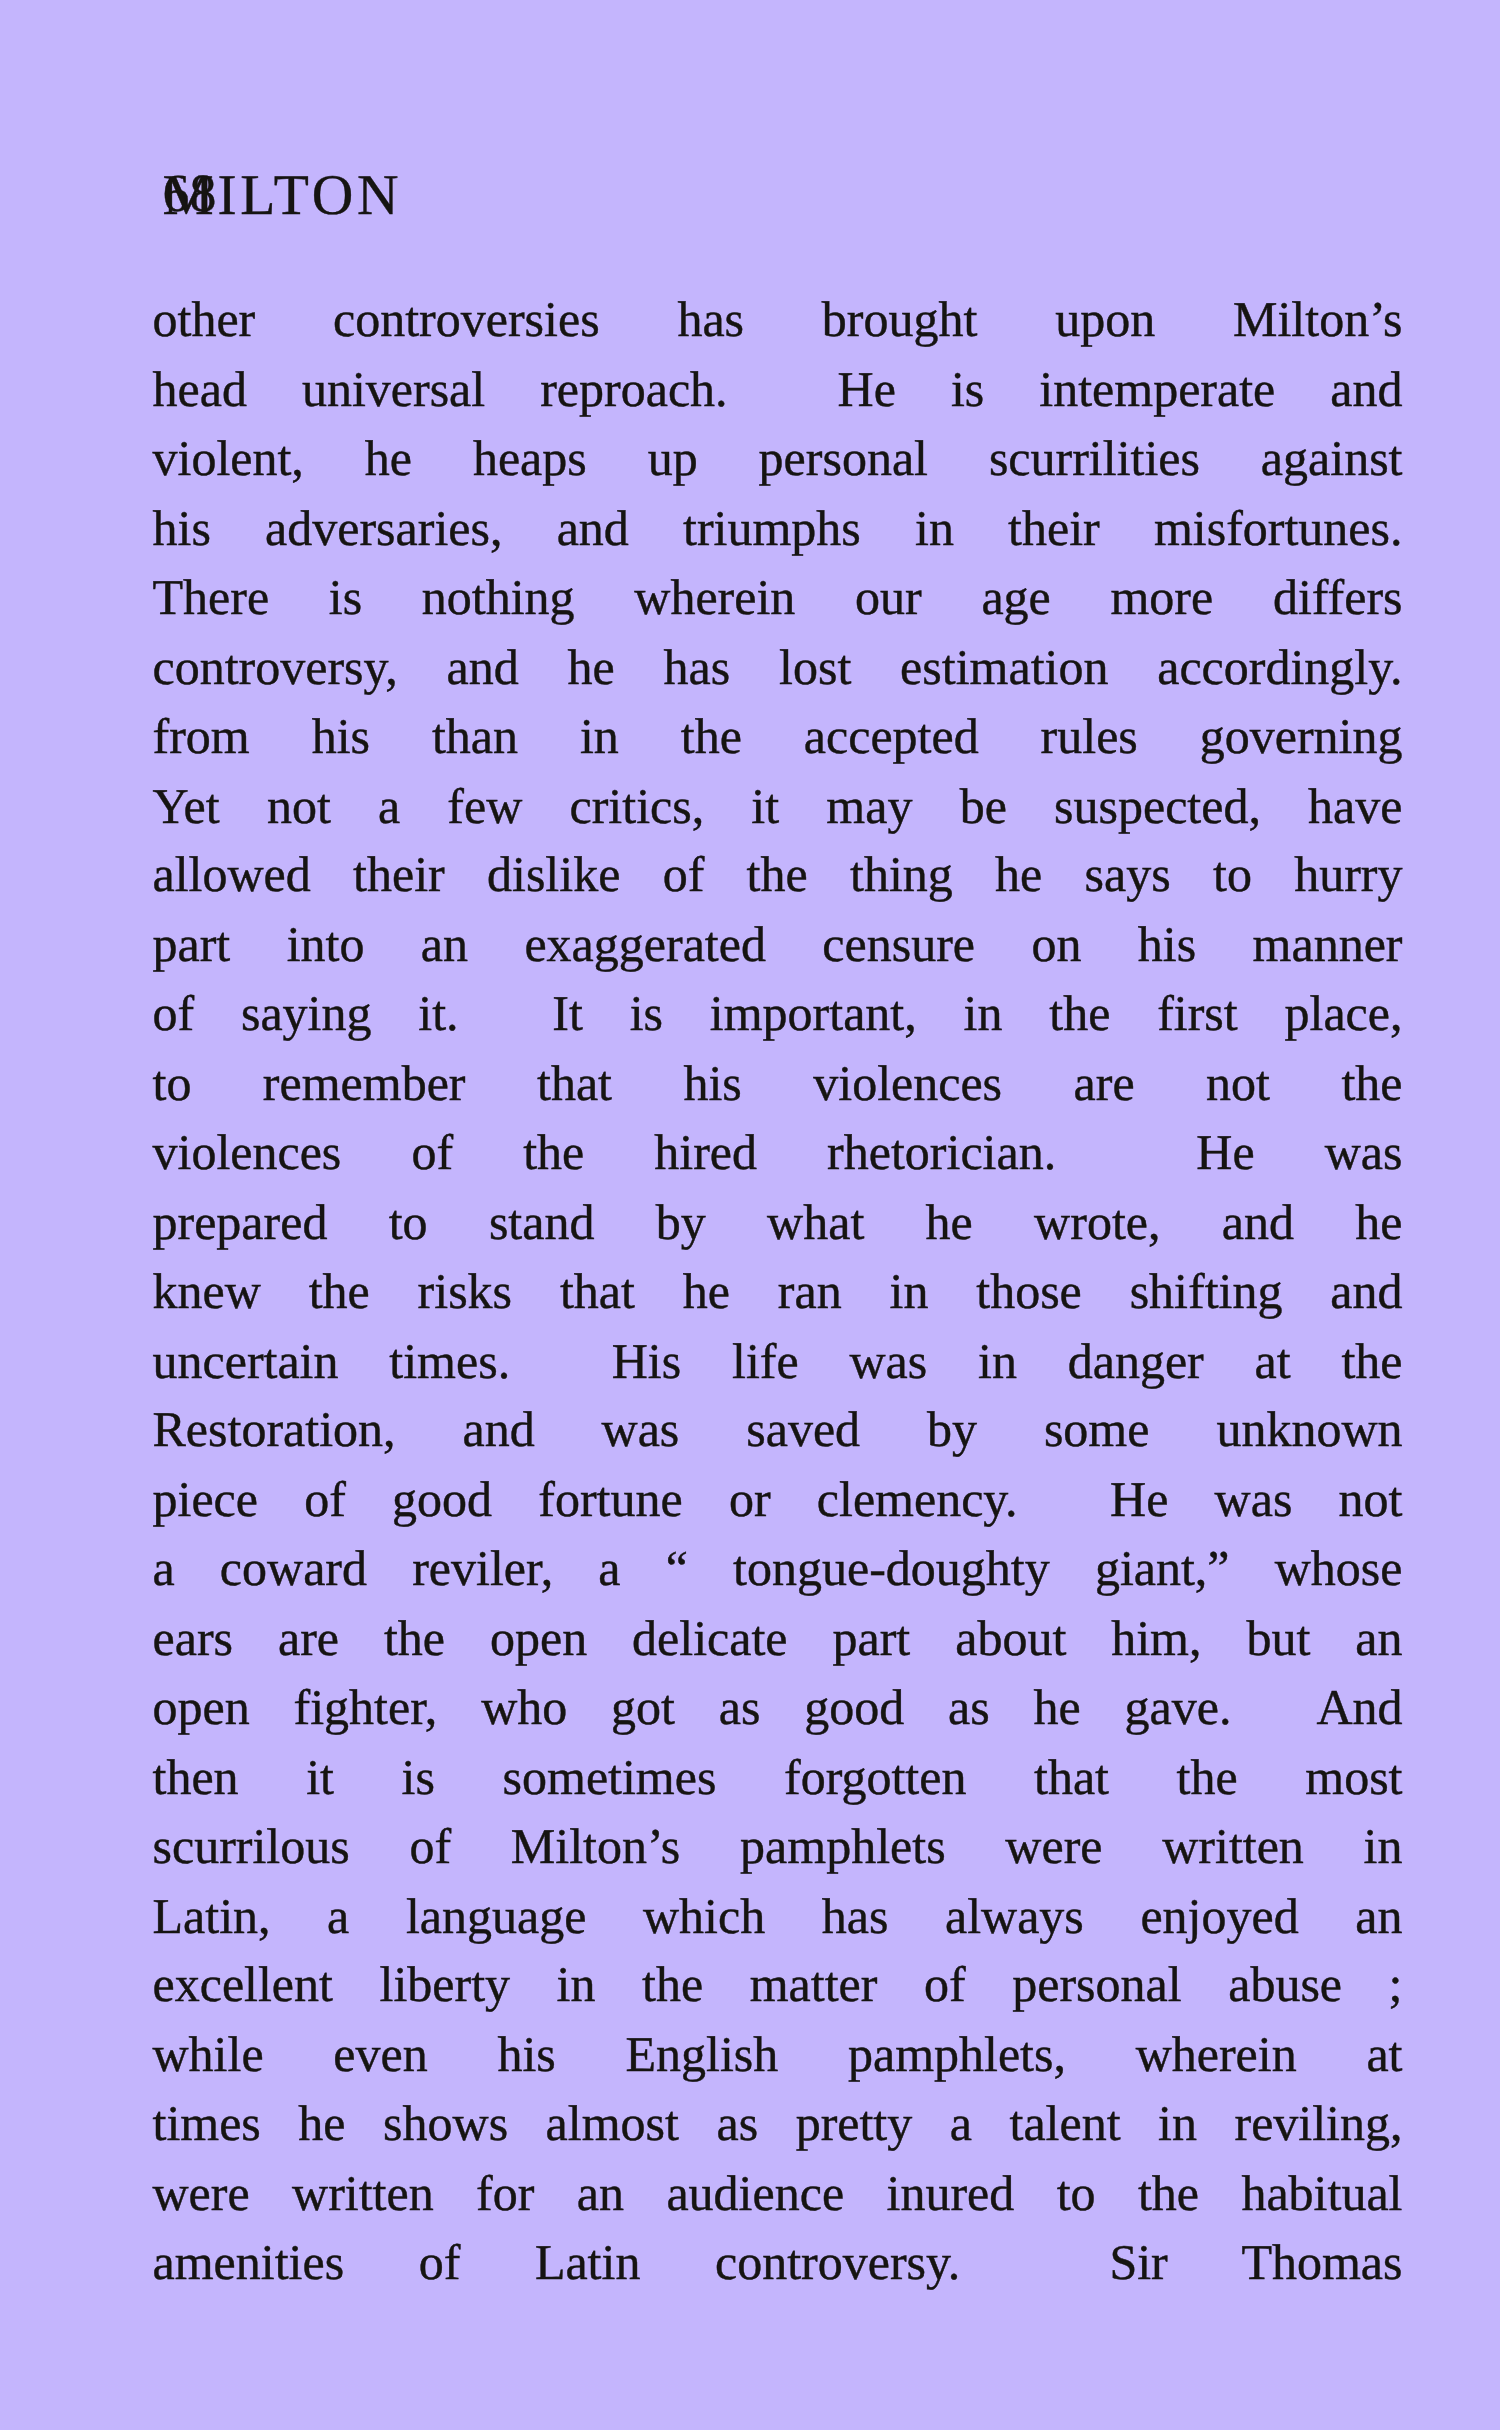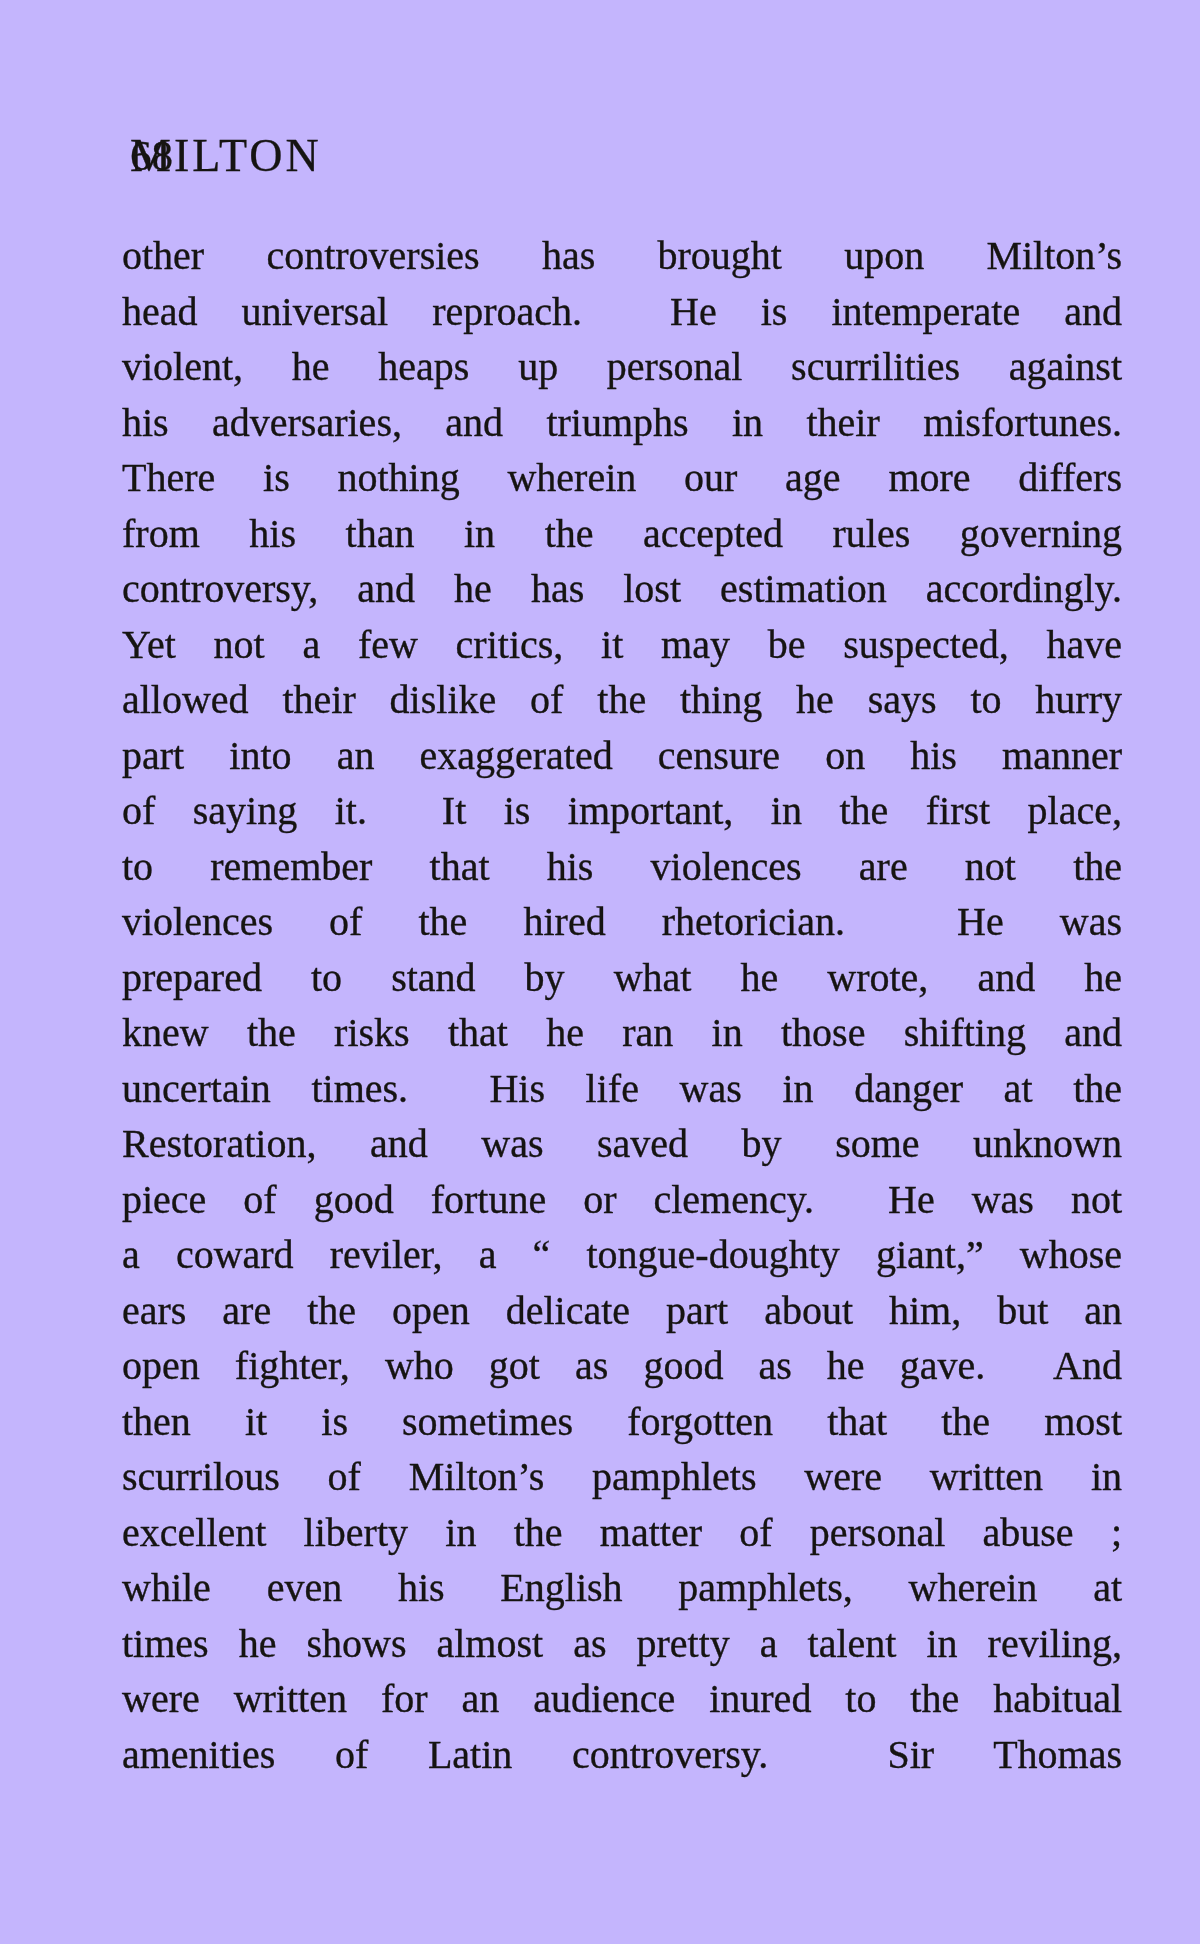--- a/index.html
+++ b/index.html
@@ -65,38 +65,39 @@
     <span class="page-number">68</span>
     <span class="running-head">MILTON</span>
   </div>
 
   <div class="body-text">
       <div class="text-line">other controversies has brought upon Milton’s</div>
       <div class="text-line">head universal reproach.  He is intemperate and</div>
       <div class="text-line">violent, he heaps up personal scurrilities against</div>
       <div class="text-line">his adversaries, and triumphs in their misfortunes.</div>
       <div class="text-line">There is nothing wherein our age more differs</div>
+      <div class="text-line">controversy, and he has lost estimation accordingly.</div>
       <div class="text-line">from his than in the accepted rules governing</div>
-      <div class="text-line">controversy, and he has lost estimation accordingly.</div>
       <div class="text-line">Yet not a few critics, it may be suspected, have</div>
       <div class="text-line">allowed their dislike of the thing he says to hurry</div>
       <div class="text-line">part into an exaggerated censure on his manner</div>
       <div class="text-line">of saying it.  It is important, in the first place,</div>
       <div class="text-line">to remember that his violences are not the</div>
       <div class="text-line">violences of the hired rhetorician.  He was</div>
       <div class="text-line">prepared to stand by what he wrote, and he</div>
       <div class="text-line">knew the risks that he ran in those shifting and</div>
       <div class="text-line">uncertain times.  His life was in danger at the</div>
       <div class="text-line">Restoration, and was saved by some unknown</div>
       <div class="text-line">piece of good fortune or clemency.  He was not</div>
       <div class="text-line">a coward reviler, a “ tongue-doughty giant,” whose</div>
       <div class="text-line">ears are the open delicate part about him, but an</div>
       <div class="text-line">open fighter, who got as good as he gave.  And</div>
       <div class="text-line">then it is sometimes forgotten that the most</div>
       <div class="text-line">scurrilous of Milton’s pamphlets were written in</div>
+      <div class="text-line">Latin, a language which has always enjoyed an</div>
       <div class="text-line">excellent liberty in the matter of personal abuse ;</div>
       <div class="text-line">while even his English pamphlets, wherein at</div>
       <div class="text-line">times he shows almost as pretty a talent in reviling,</div>
       <div class="text-line">were written for an audience inured to the habitual</div>
       <div class="text-line">amenities of Latin controversy.  Sir Thomas</div>
     </div>
 
 </div>
 
 </body></html>

